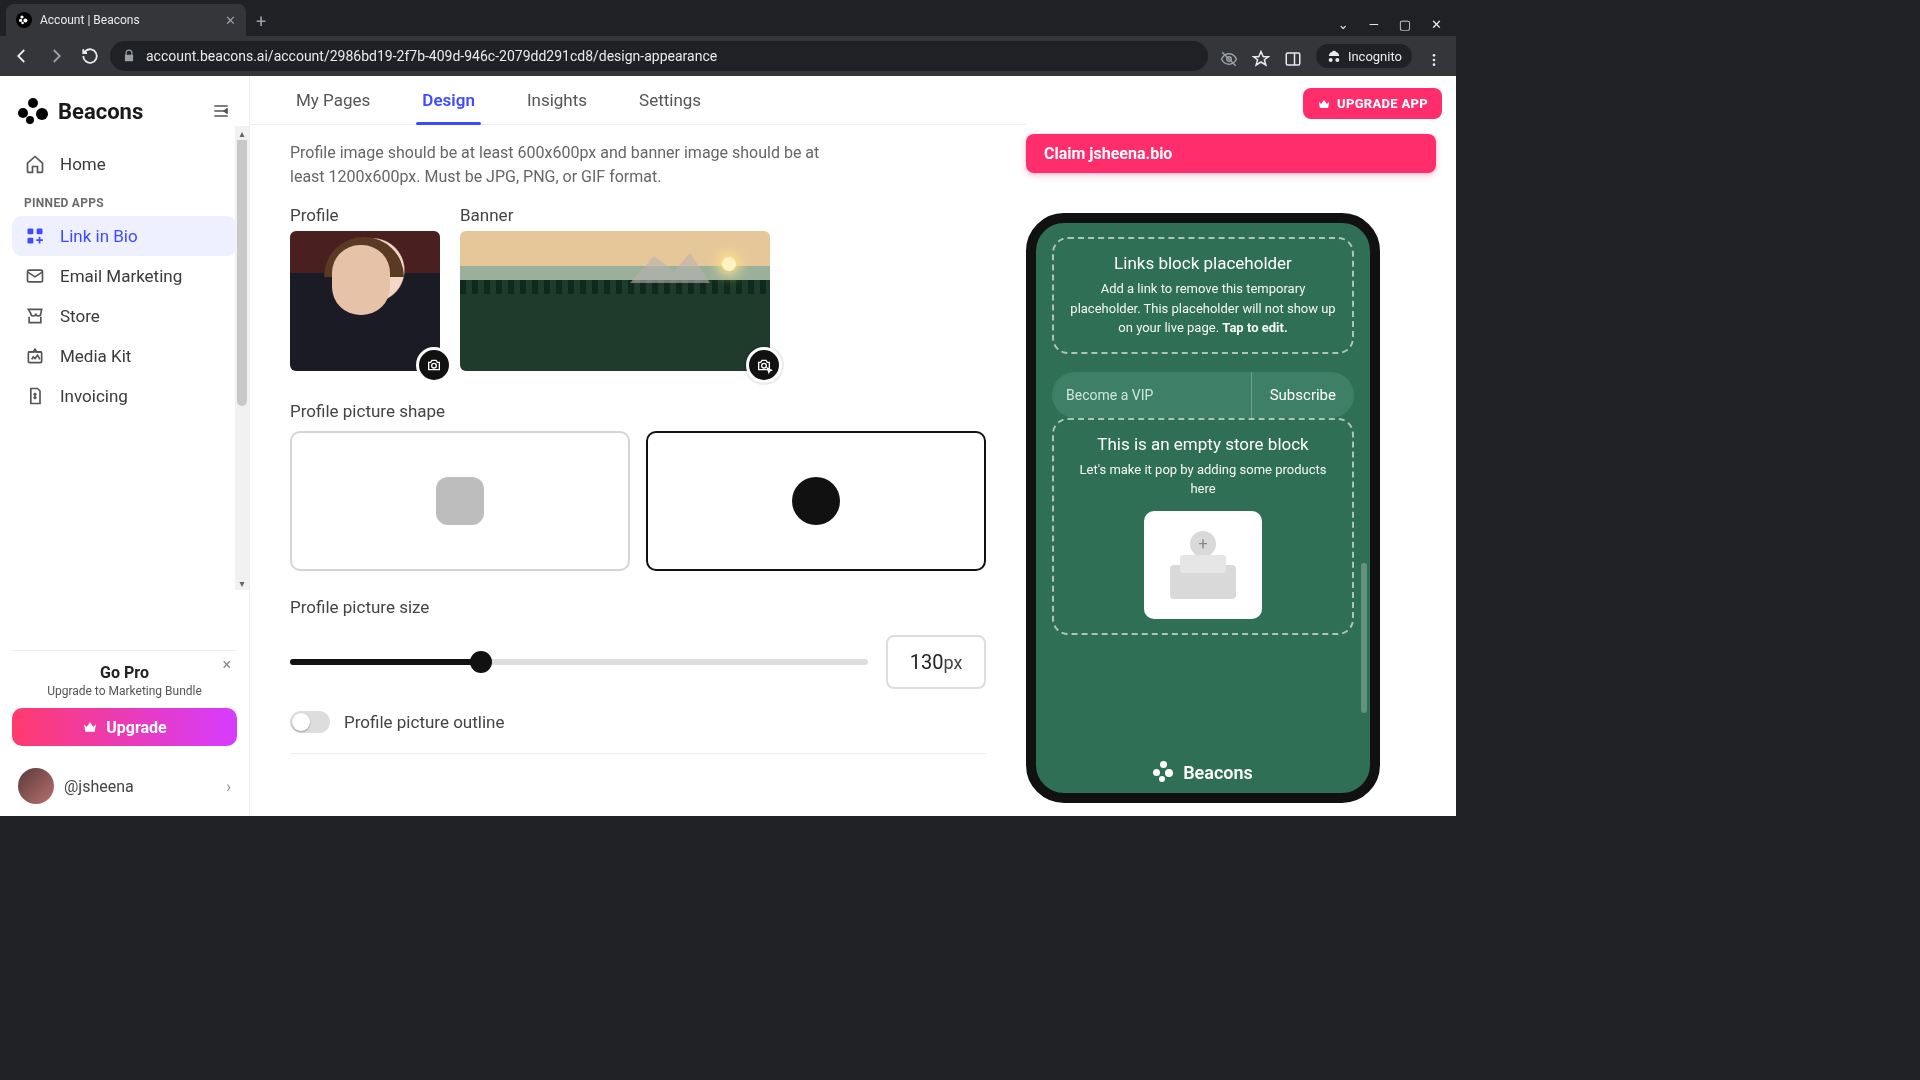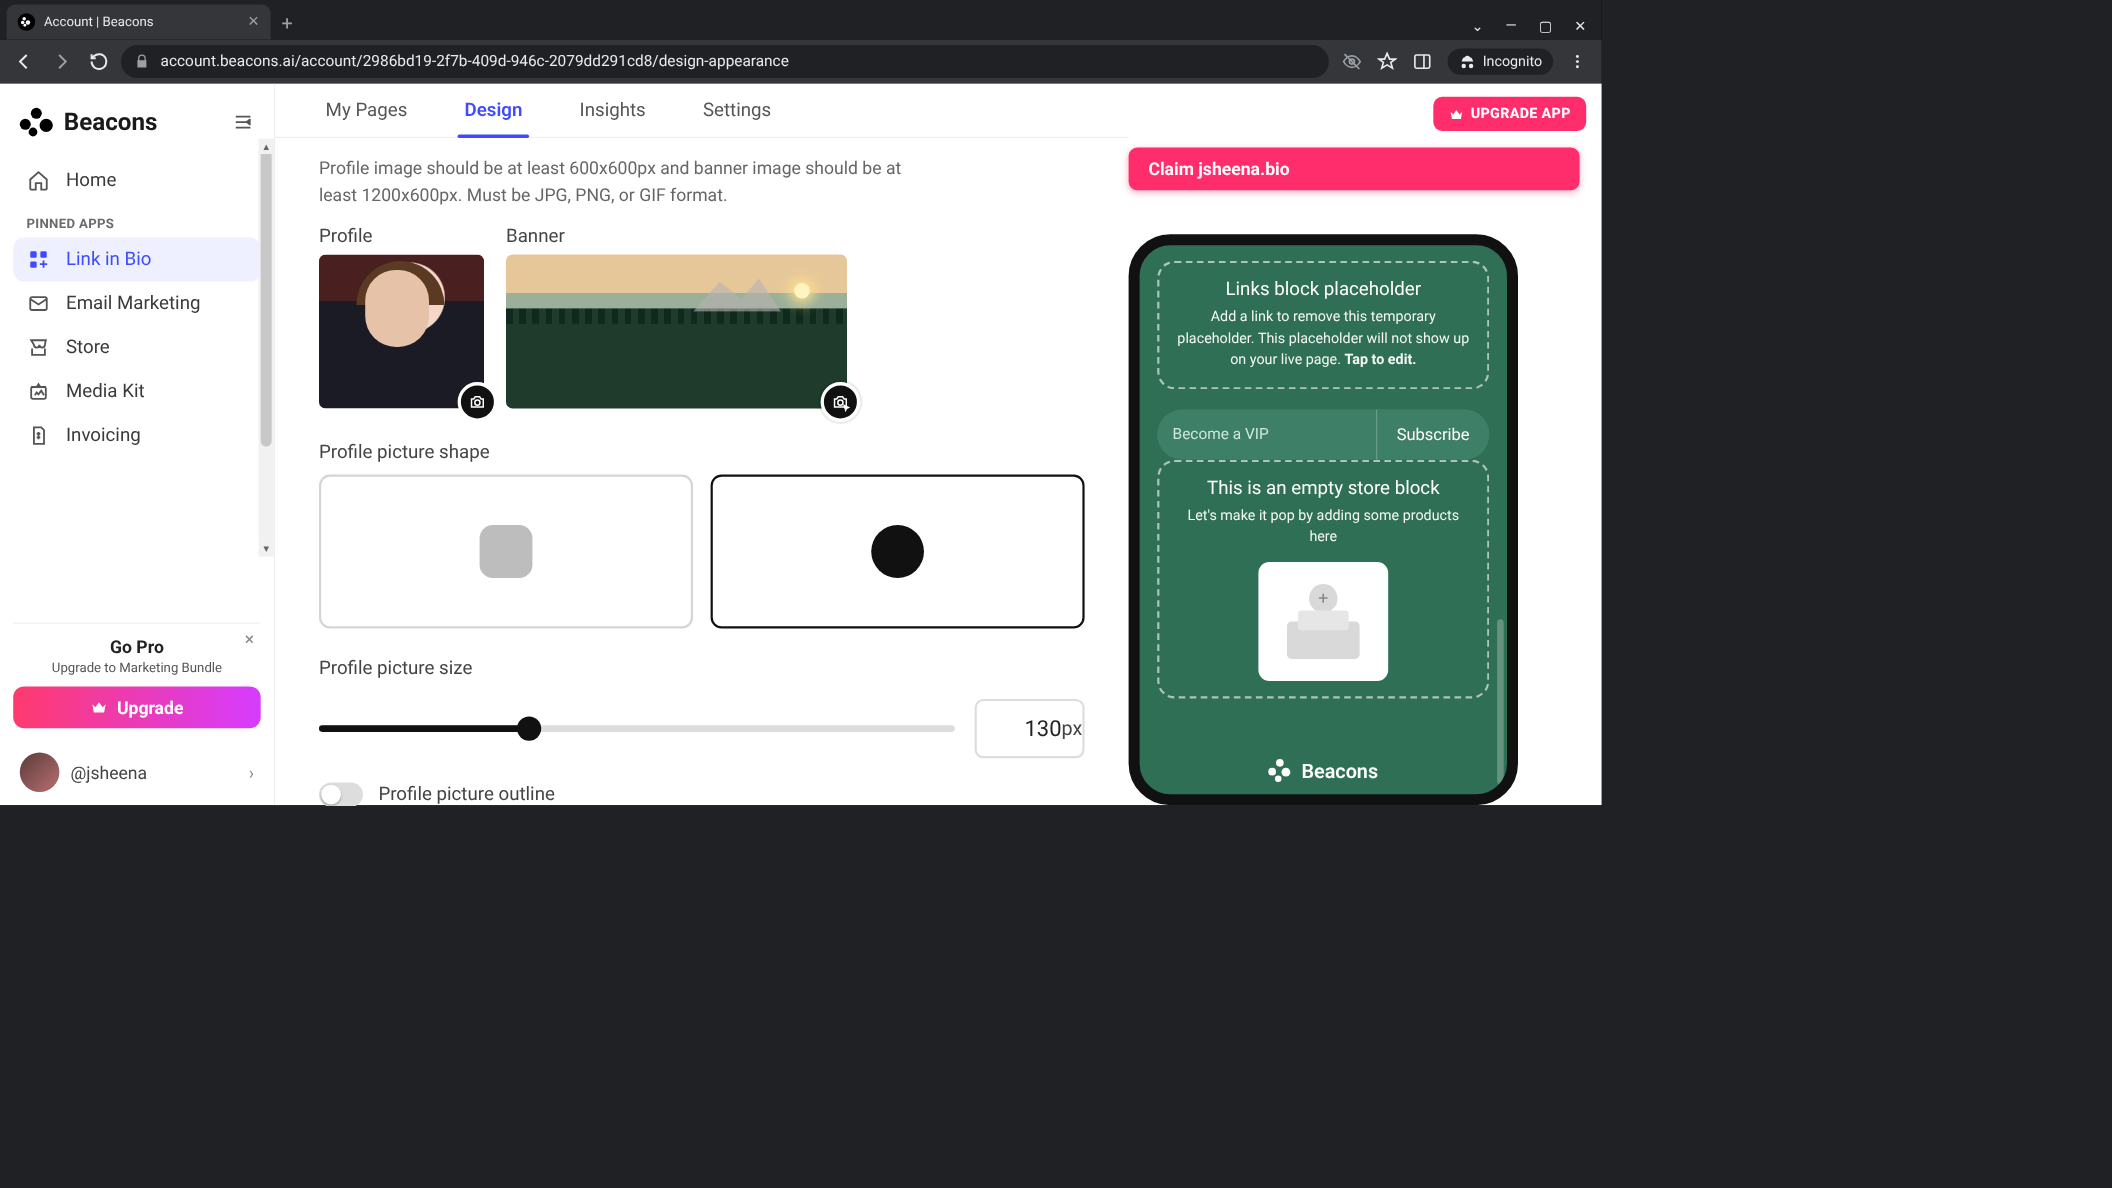--- a/index.html
+++ b/index.html
@@ -1,33 +1,33 @@
 <!DOCTYPE html>
 <html><head>
 <meta charset="utf-8">
 <style>
   * { margin: 0; padding: 0; box-sizing: border-box; font-family: -apple-system, BlinkMacSystemFont, "Segoe UI", Roboto, sans-serif; }
   body { background: #202124; }
 
   
-  .browser { width: 1456px; height: 732px; background: #000000; display: flex; flex-direction: column; }
+  .browser { width: 1456px; height: 816px; background: #14b8a6; display: flex; flex-direction: column; }
   .tab-bar { height: 36px; background: #202124; display: flex; align-items: flex-end; padding-left: 6px; }
   .tab { height: 32px; width: 240px; background: #35363a; border-radius: 8px 8px 0 0; display: flex; align-items: center; padding: 0 10px; color: #e8eaed; font-size: 12px; gap: 8px; }
   .tab .favicon { width: 16px; height: 16px; background: #000; border-radius: 50%; display:flex; align-items:center; justify-content:center;}
   .tab .favicon svg { width:10px; height:10px; fill:#fff;}
   .tab .close { margin-left: auto; color:#9aa0a6; font-size:13px;}
   .new-tab { color:#9aa0a6; font-size:18px; padding:0 10px 4px; }
   .win-controls { margin-left:auto; display:flex; gap:20px; padding:0 14px 4px; color:#e8eaed; font-size:13px;}
   .win-controls span{cursor:default;}
   .addr-bar { height: 40px; background:#35363a; display:flex; align-items:center; padding:0 8px; gap:6px;}
   .nav-btn { width:28px; height:28px; display:flex; align-items:center; justify-content:center; color:#9aa0a6;}
   .nav-btn.active{color:#e8eaed;}
   .url-field { flex:1; height:30px; background:#202124; border-radius:15px; display:flex; align-items:center; padding:0 12px; gap:10px; color:#9aa0a6; font-size:14px;}
   .url-field .url-text{ color:#e8eaed; }
-  .addr-right { display:flex; align-items:center; gap:14px; padding:0 6px; color:#e8eaed;}
+  .addr-right { display:flex; align-items:flex-end; gap:14px; padding:0 6px; color:#e8eaed;}
   .incognito-pill{ display:flex; align-items:center; gap:6px; background:#202124; padding:4px 10px; border-radius:14px; font-size:13px;}
 
   
   .app { flex:1; background:#fff; display:flex; overflow:hidden; position:relative;}
   .sidebar { width:250px; border-right:1px solid #eee; display:flex; flex-direction:column; padding:16px 12px 12px; position:relative;}
   .logo-row{ display:flex; align-items:center; gap:10px; padding:4px 6px 18px;}
   .logo-mark{ width:30px; height:30px; position:relative;}
   .logo-mark span{position:absolute;width:10px;height:10px;border-radius:50%;background:#000;}
   .logo-mark .a{top:2px;left:10px;}
   .logo-mark .b{top:12px;left:0;}
@@ -88,21 +88,21 @@
   .shape-row{ display:flex; gap:16px;}
   .shape-card{ flex:1; height:140px; border:2px solid #d5d5d5; border-radius:10px; display:flex; align-items:center; justify-content:center; cursor:pointer;}
   .shape-card.selected{ border-color:#111; border-width:2.5px;}
   .sq{ width:48px; height:48px; border-radius:12px; background:#bdbdbd;}
   .circ{ width:48px; height:48px; border-radius:50%; background:#111;}
 
   .size-row{ display:flex; align-items:center; gap:18px; margin-top:18px;}
   .slider{ flex:1; height:6px; background:#ddd; border-radius:3px; position:relative;}
   .slider .fill{ position:absolute; left:0; top:0; bottom:0; width:33%; background:#111; border-radius:3px;}
   .slider .knob{ position:absolute; left:33%; top:50%; width:22px; height:22px; border-radius:50%; background:#111; transform:translate(-50%,-50%);}
-  .px-box{ width:100px; height:54px; border:2px solid #ddd; border-radius:8px; display:flex; align-items:center; justify-content:flex-end; font-size:18px; color:#444;}
+  .px-box{ width:100px; height:54px; border:2px solid #ddd; border-radius:8px; display:flex; align-items:center; justify-content:center; font-size:18px; color:#444;}
   .px-box .num{font-size:20px;color:#222;}
 
   .toggle-row{ display:flex; align-items:center; gap:14px; margin-top:22px; padding-bottom:20px; border-bottom:1px solid #eee;}
   .toggle{ width:40px; height:22px; border-radius:11px; background:#ddd; position:relative;}
   .toggle .dot{ position:absolute; left:2px; top:2px; width:18px; height:18px; border-radius:50%; background:#fff; box-shadow:0 1px 2px rgba(0,0,0,.3);}
   .toggle-label{ color:#444; font-size:17px;}
 
   
   .preview-col{ width:430px; padding:14px 20px 0 0; position:relative; display:flex; flex-direction:column; gap:20px;}
   .upgrade-btn{ position:absolute; right:14px; top:12px; background:#ff2d6b; color:#fff; font-weight:800; font-size:13px; padding:8px 14px; border-radius:8px; display:flex; gap:6px; align-items:center; letter-spacing:.3px;}

